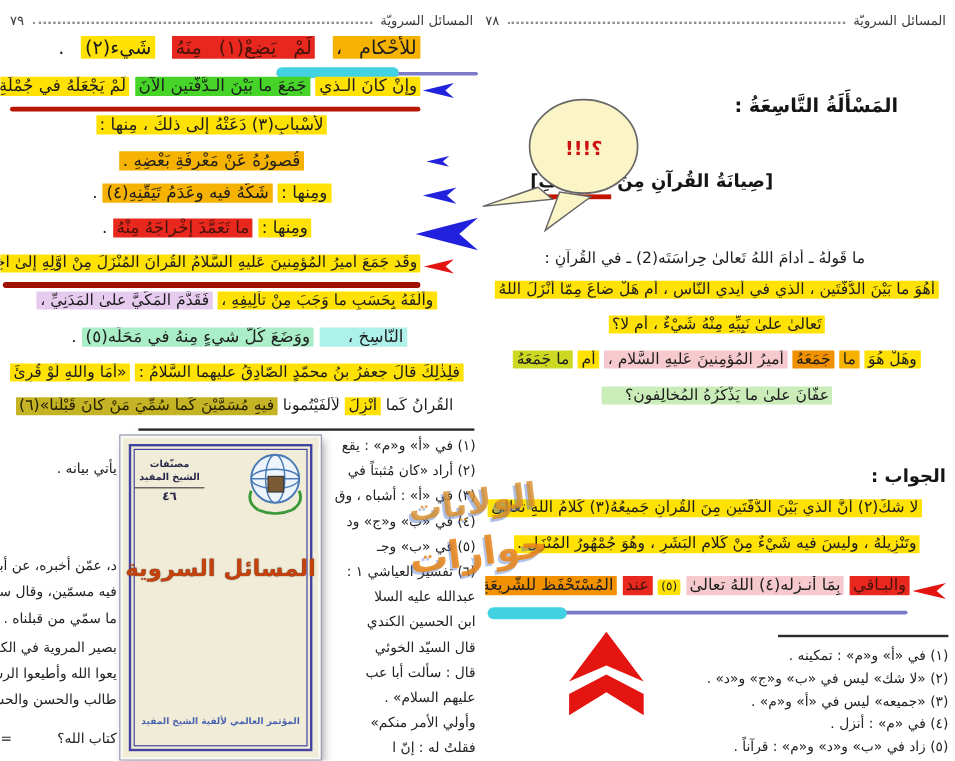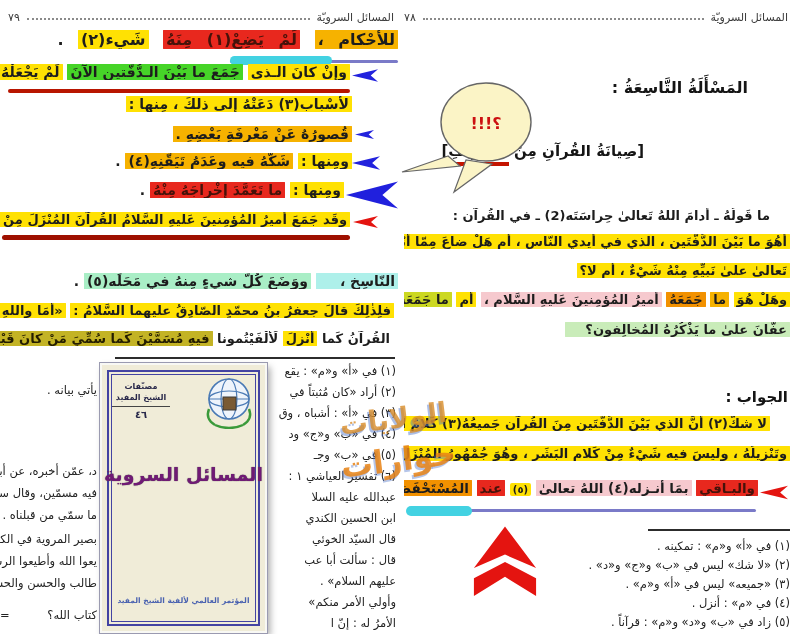--- a/index.html
+++ b/index.html
@@ -3,21 +3,21 @@
 <meta charset="utf-8">
 <style>
   html,body{margin:0;padding:0;}
   body{font-family:"DejaVu Sans",sans-serif;}
   .screen{position:relative;width:796px;height:634px;background:#ffffff;overflow:hidden;direction:rtl;}
   .ab{position:absolute;}
   
   .hdr{position:absolute;top:6px;height:18px;display:flex;align-items:flex-end;font-size:11px;color:#3a3a3a;direction:rtl;}
   .hdr .leader{flex:1;border-bottom:2px dotted #8a8a8a;margin:0 7px 4px 7px;}
   
-  .line{position:absolute;left:0;white-space:nowrap;direction:rtl;font-weight:700;color:#1d1d1d;overflow:hidden;text-align:right;}
+  .line{position:absolute;left:0;white-space:nowrap;direction:rtl;font-weight:400;color:#1d1d1d;overflow:hidden;text-align:center;}
   .lp-line{font-size:14px;right:auto;}
   .rp-line{font-size:13px;left:404px;}
   .hl{padding:1px 3px;border-radius:2px;}
   .y{background:#ffe103;}
   .am{background:#f6b200;}
   .or{background:#f29100;}
   .rd{background:#e8281e;color:#46120a;}
   .pk{background:#f6c9ce;}
   .lg{background:#c9ecb9;padding-left:20px;}
   .gr{background:#46d428;}
@@ -33,21 +33,21 @@
   .sep{position:absolute;border-top:2px solid #2c2c2c;height:0;}
   .fn{font-size:11.5px;color:#232323;direction:rtl;text-align:right;line-height:19px;}
   .fn-col{position:absolute;overflow:hidden;}
   .fn-col div{line-height:21px;white-space:nowrap;}
   
   .cover{position:absolute;left:100px;top:363px;width:163px;height:266px;background:#f0ecd8;border:2px solid #f8f8f4;outline:1px solid #9a9ab0;box-shadow:3px 4px 7px rgba(0,0,0,.35);z-index:20;}
   .cover-frame{position:absolute;inset:5px;border:2px solid #4343a2;}
   .cover-frame2{position:absolute;inset:9px;border:1px solid #4343a2;}
   .cover-series{position:absolute;left:10px;top:16px;width:58px;text-align:center;font-size:8px;font-weight:700;color:#28284a;line-height:11px;}
   .cover-num{display:block;border-top:1px solid #444;margin-top:3px;padding-top:2px;font-size:10px;}
-  .cover-title{position:absolute;left:0;right:0;top:98px;text-align:center;font-size:19px;font-weight:700;color:#701a75;text-shadow:0 0 1px #444;}
+  .cover-title{position:absolute;left:0;right:0;top:98px;text-align:center;font-size:19px;font-weight:700;color:#c2410c;text-shadow:0 0 1px #444;}
   .cover-imprint{position:absolute;left:0;right:0;bottom:26px;text-align:center;font-size:7.5px;color:#4a62b0;font-weight:700;}
   
   .wm{position:absolute;left:326px;top:402px;width:140px;z-index:30;pointer-events:none;transform:rotate(-7deg);text-align:center;direction:rtl;}
   .wm .w1{font-size:28px;font-weight:700;color:rgba(216,140,40,.8);text-shadow:-2px 2px 0 rgba(70,110,200,.45);}
   .wm .w2{font-size:32px;font-weight:700;color:rgba(232,130,20,.85);text-shadow:-2px 2px 0 rgba(70,110,200,.4);margin-top:6px;}
   .arrow{position:absolute;z-index:15;}
   .title-rp{position:absolute;font-weight:700;color:#151515;direction:rtl;white-space:nowrap;}
 </style>
 </head>
 <body>
@@ -114,20 +114,25 @@
     </svg>
 
   <div class="line lp-line" style="top:212px;right:446px;font-size:13px;">
     <span class="hl y">وقَد جَمَعَ أميرُ المُؤمِنينَ عَليهِ السَّلامُ القُرآنَ المُنْزَلَ مِنْ أوَّلِهِ إلىٰ آخِرِهِ ،</span>
   </div>
   <div class="bar" style="left:2px;top:235px;width:348px;height:5px;background:#9e1000;"></div>
   <svg class="arrow" style="left:353px;top:214px;" width="25" height="16" viewBox="0 0 100 60">
       <polygon points="100,6 0,30 100,54 72,30" fill="#e41410"></polygon>
     </svg>
 
+  <div class="line lp-line" style="top:243px;right:402px;font-size:13px;">
+    <span class="hl y">وألَّفَهُ بِحَسَبِ ما وَجَبَ مِنْ تألِيفِهِ ،</span>
+    <span class="hl lv">فَقَدَّمَ المَكّيَّ علىٰ المَدَنِيِّ ،</span>
+    
+  </div>
 
   <div class="line lp-line" style="top:273px;right:398px;">
     <span class="hl cyh u-red4">النّاسِخِ ،</span>
     <span class="hl mn u-red4">ووَضَعَ كُلَّ شيءٍ مِنهُ في مَحَلِّه(٥)</span>
     <span>.</span>
   </div>
 
   <div class="line lp-line" style="top:303px;right:402px;font-size:13px;">
     <span class="hl y u-red">فلِذٰلِكَ قالَ جعفرُ بنُ محمّدٍ الصّادِقُ عليهما السَّلامُ :</span>
     <span class="hl y">«أَمَا واللهِ لَوْ قُرِئَ</span>
@@ -149,21 +154,21 @@
     <div>(٣) في «أ» : أشباه ، وق</div>
     <div>(٤) في «ب» و«ج» ود</div>
     <div>(٥) في «ب» وجـ</div>
     <div>(٦) تفسير العياشي ١ :</div>
     <div>عبدالله عليه السلا</div>
     <div>ابن الحسين الكندي</div>
     <div>قال السيّد الخوئي</div>
     <div>قال : سألت أبا عب</div>
     <div>عليهم السلام» .</div>
     <div>وأولي الأمر منكم»</div>
-    <div>الأمرُ له : إنّ ا</div>
+    <div>فقلتُ له : إنّ ا</div>
   </div>
 
   <div class="fn ab" style="left:0;top:381px;width:97px;">يأتي بيانه .</div>
   <div class="fn ab" style="left:0;top:460px;width:97px;line-height:22px;white-space:nowrap;">
     <div>د، عمّن أخبره، عن أبي</div>
     <div>فيه مسمّين، وقال سعيد</div>
     <div>ما سمّي من قبلناه .</div>
   </div>
   <div class="fn ab" style="left:0;top:528px;width:97px;line-height:22px;white-space:nowrap;">
     <div>بصير المروية في الكافي،</div>

